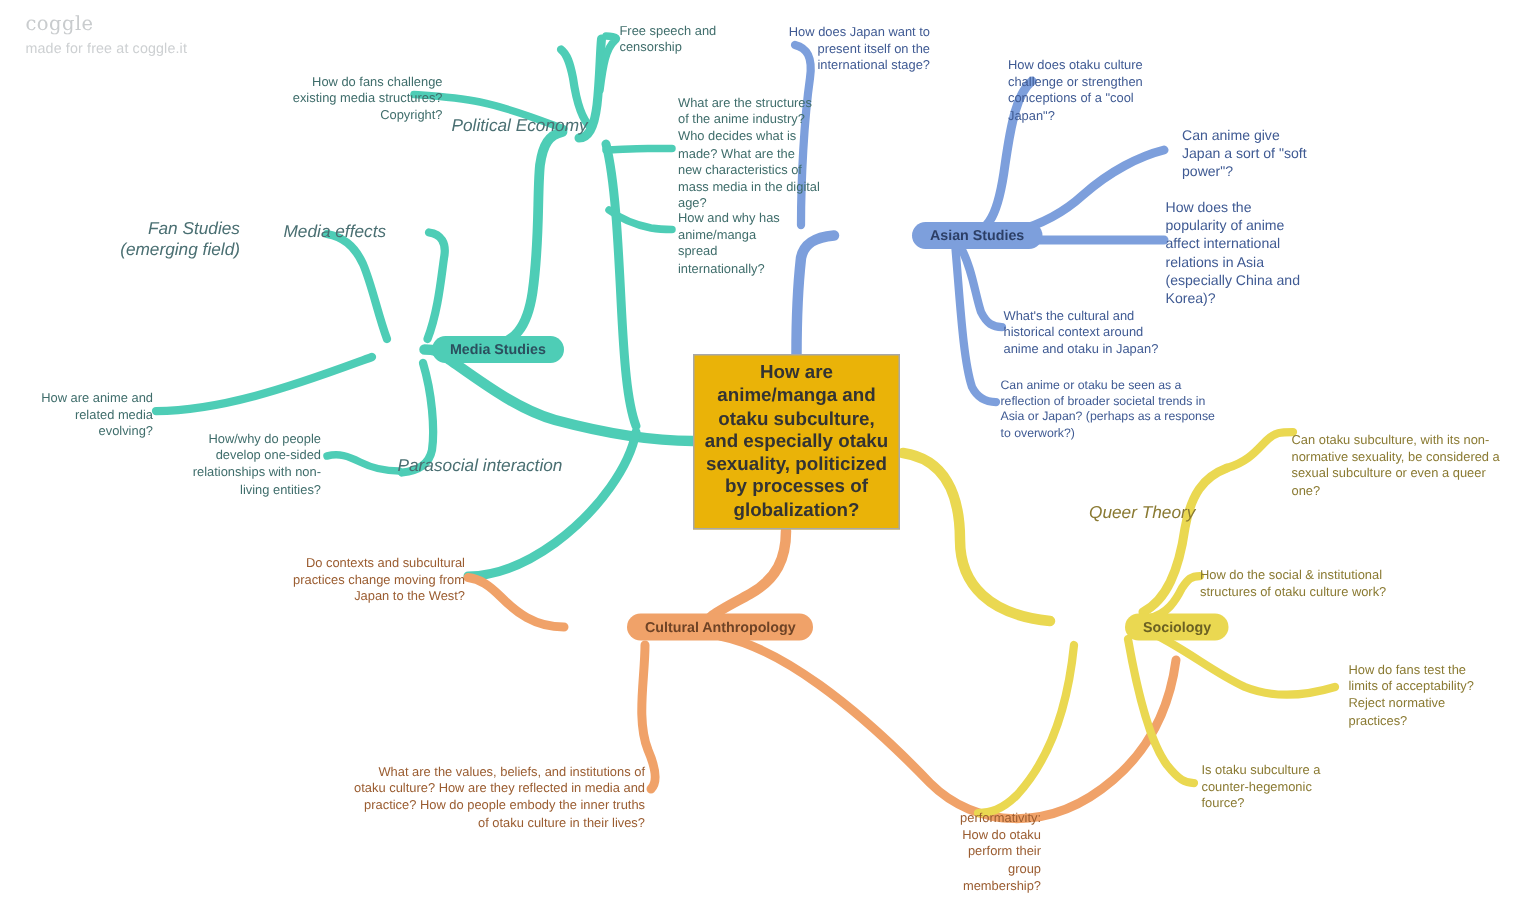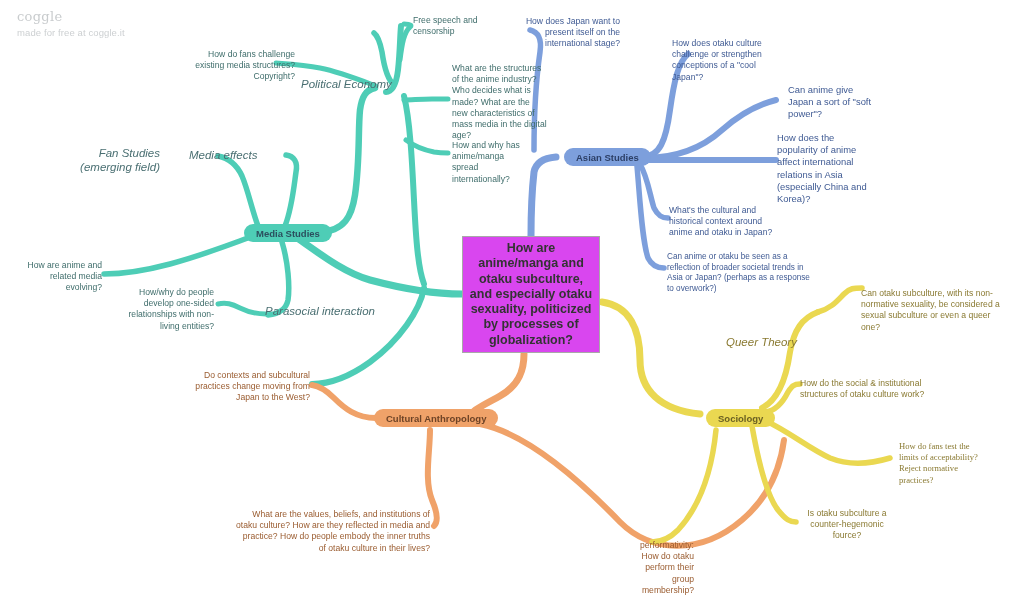--- a/index.html
+++ b/index.html
@@ -15,33 +15,33 @@
   .brand{position:absolute;left:17px;top:9px;}
   .brand-name{
     font-family:"DejaVu Serif","Liberation Serif",serif;
     font-size:13px;color:#c9ccce;letter-spacing:.3px;
   }
   .brand-sub{font-size:9.5px;color:#cdd0d2;margin-top:3px;letter-spacing:.1px;}
 
   
   .central{
     position:absolute;left:462px;top:236px;width:138px;height:117px;
-    background:#d946ef;border:1px solid #a8a8a8;
+    background:#eab308;border:1px solid #a8a8a8;
     display:flex;align-items:center;justify-content:center;text-align:center;
     box-sizing:border-box;padding:4px 6px;
   }
   .central span{
     font-size:12.5px;font-weight:bold;color:#333333;line-height:1.22;
   }
 
   
   .pill{
     position:absolute;border-radius:12px;display:flex;align-items:center;
     justify-content:center;font-size:9.5px;font-weight:bold;white-space:nowrap;
-    padding:0 12px;height:18px;box-sizing:border-box;
+    padding:0 12px;height:18px;box-sizing:border-box;margin-left:44px;
   }
   .pill.teal{background:#4ecdb6;color:#2b4f5e;}
   .pill.blue{background:#7d9fdc;color:#2c3f66;}
   .pill.orange{background:#f0a269;color:#6e4326;}
   .pill.yellow{background:#ead851;color:#6b6123;}
 
   
   .itallabel{
     position:absolute;font-style:italic;font-size:11.5px;white-space:nowrap;
   }
@@ -191,17 +191,17 @@
   <div class="leaf orange ta-r" style="left:185px;top:370px;width:125px;">Do contexts and subcultural practices change moving from Japan to the West?</div>
 
   <div class="leaf orange ta-r" style="left:234px;top:509px;width:196px;">What are the values, beliefs, and institutions of otaku culture? How are they reflected in media and practice? How do people embody the inner truths of otaku culture in their lives?</div>
 
   <div class="leaf orange ta-r" style="left:632px;top:540px;width:62px;">performativity: How do otaku perform their group membership?</div>
 
   <div class="leaf yellow ta-l" style="left:861px;top:288px;width:140px;">Can otaku subculture, with its non-normative sexuality, be considered a sexual subculture or even a queer one?</div>
 
   <div class="leaf yellow ta-l" style="left:800px;top:378px;width:148px;">How do the social &amp; institutional structures of otaku culture work?</div>
 
-  <div class="leaf yellow ta-l" style="left:899px;top:441px;width:92px;font-family:Liberation Serif, serif;">How do fans test the limits of acceptability? Reject normative practices?</div>
-
-  <div class="leaf yellow ta-l" style="left:801px;top:508px;width:92px;text-align:center;">Is otaku subculture a counter-hegemonic fource?</div>
+  <div class="leaf yellow ta-l" style="left:899px;top:441px;width:92px;">How do fans test the limits of acceptability? Reject normative practices?</div>
+
+  <div class="leaf yellow ta-l" style="left:801px;top:508px;width:92px;">Is otaku subculture a counter-hegemonic fource?</div>
 
 </div>
 
 </body></html>

